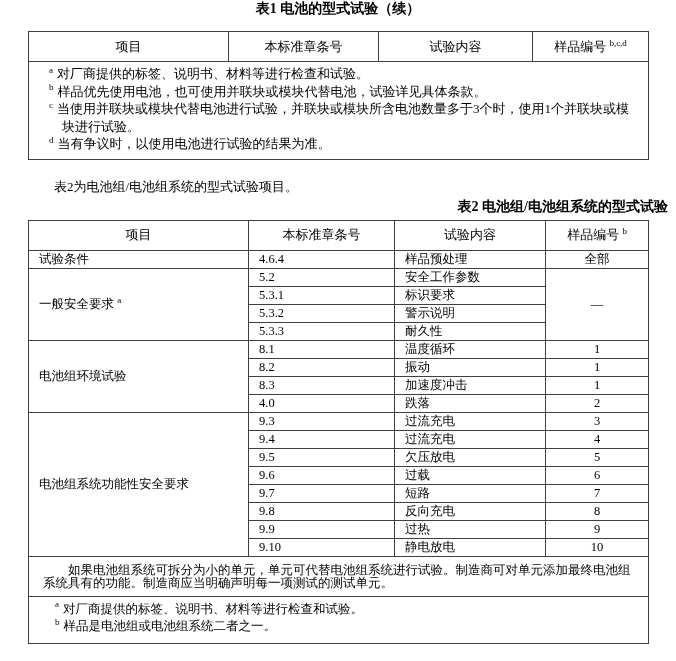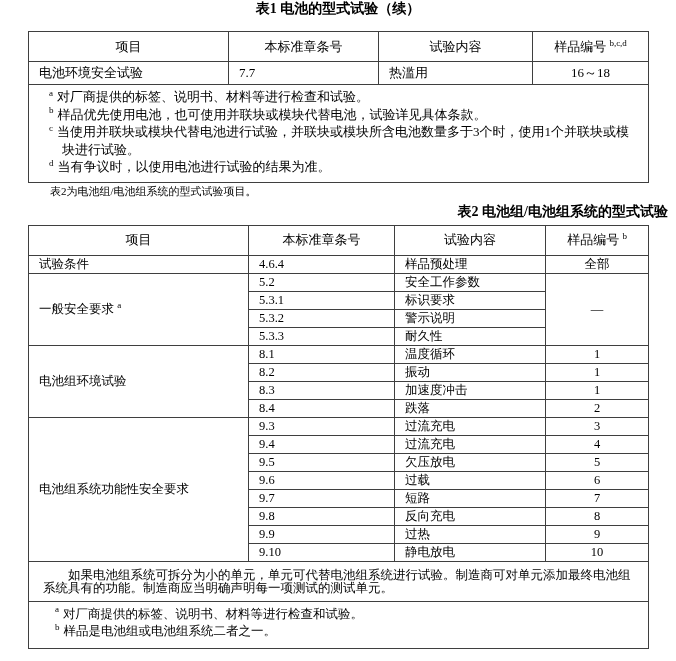--- a/index.html
+++ b/index.html
@@ -7,21 +7,21 @@
     width:676px; height:661px; background:#ffffff; color:#000;
     font-family:"Liberation Serif","DejaVu Serif",serif;
     overflow:hidden;
   }
   .page-title {
     text-align:center; font-weight:bold; font-size:14px; line-height:18px;
   }
   #title1 { margin:0 0 13px 0; }
   #title2 { margin:3px 8px 4px 0;text-align:right; }
   .between-para {
-    margin:0 0 0 28px; font-size:11px; line-height:17px; text-indent:2em;
+    margin:18px 0 0 28px; font-size:13px; line-height:17px; text-indent:2em;
   }
   table {
     border-collapse:collapse; table-layout:fixed;
     margin-left:28px; width:620px;
     border:1.5px solid #3a3a3a;
   }
   th, td { border:1px solid #3f3f3f; overflow:hidden; }
   th {
     font-weight:normal; text-align:center; font-size:13px; height:21px;
     padding:4px;
@@ -54,26 +54,20 @@
       <col style="width:150px">
       <col style="width:154px">
       <col style="width:116px">
   </colgroup>
   <tbody>
       <tr>
     <th>项目</th>
     <th>本标准章条号</th>
     <th>试验内容</th>
     <th><span>样品编号</span> <sup>b,c,d</sup></th>
-  </tr>
-  <tr>
-    <td class="cl">电池环境安全试验</td>
-    <td class="cl">7.7</td>
-    <td class="cl">热滥用</td>
-    <td class="cc">16～18</td>
   </tr>
   <tr>
     <td class="fn-cell" colspan="4">
       <div class="fn-line"><sup>a</sup><span>对厂商提供的标签、说明书、材料等进行检查和试验。</span></div>
       <div class="fn-line"><sup>b</sup><span>样品优先使用电池，也可使用并联块或模块代替电池，试验详见具体条款。</span></div>
       <div class="fn-line"><sup>c</sup><span>当使用并联块或模块代替电池进行试验，并联块或模块所含电池数量多于3个时，使用1个并联块或模块进行试验。</span></div>
       <div class="fn-line"><sup>d</sup><span>当有争议时，以使用电池进行试验的结果为准。</span></div>
     </td>
   </tr>
 </tbody>
@@ -134,21 +128,21 @@
     <td class="cl">8.2</td>
     <td class="cl">振动</td>
     <td class="cc">1</td>
   </tr>
   <tr>
     <td class="cl">8.3</td>
     <td class="cl">加速度冲击</td>
     <td class="cc">1</td>
   </tr>
   <tr>
-    <td class="cl">8.4</td>
+    <td class="cl">4.0</td>
     <td class="cl">跌落</td>
     <td class="cc">2</td>
   </tr>
 
   <tr>
     <td class="cl" rowspan="8">电池组系统功能性安全要求</td>
     <td class="cl">9.3</td>
     <td class="cl">过流充电</td>
     <td class="cc">3</td>
   </tr>

